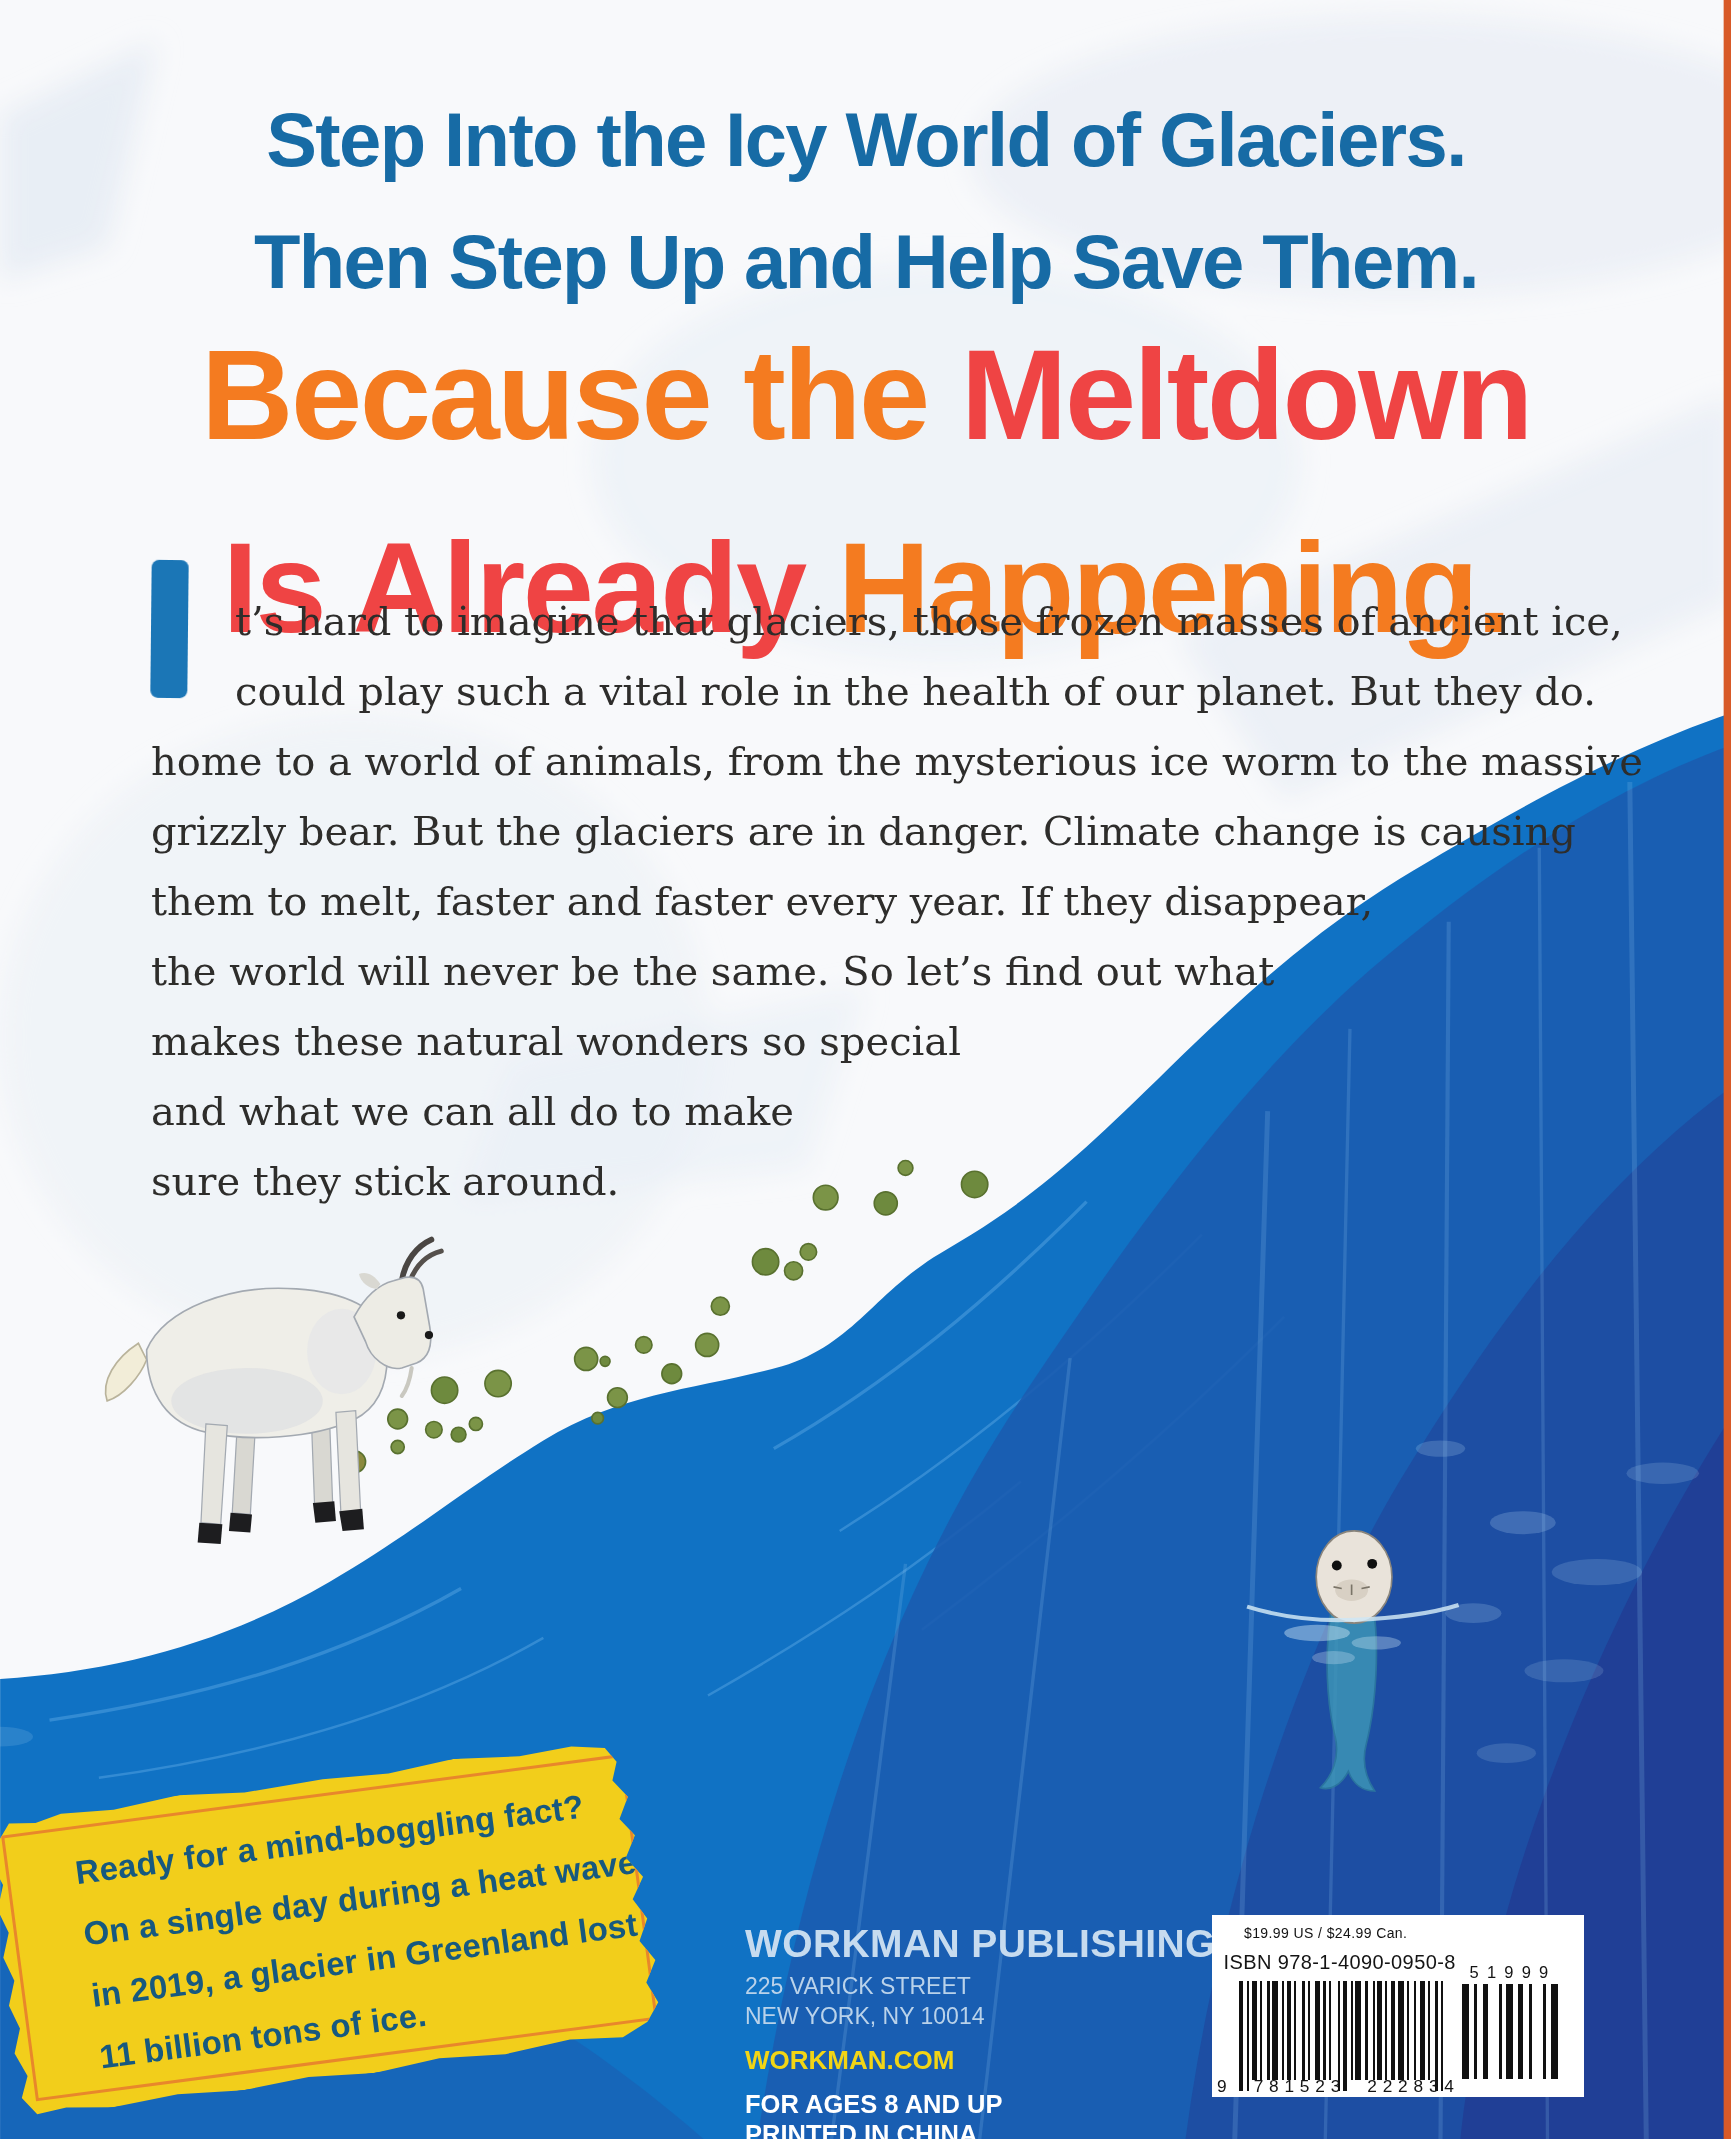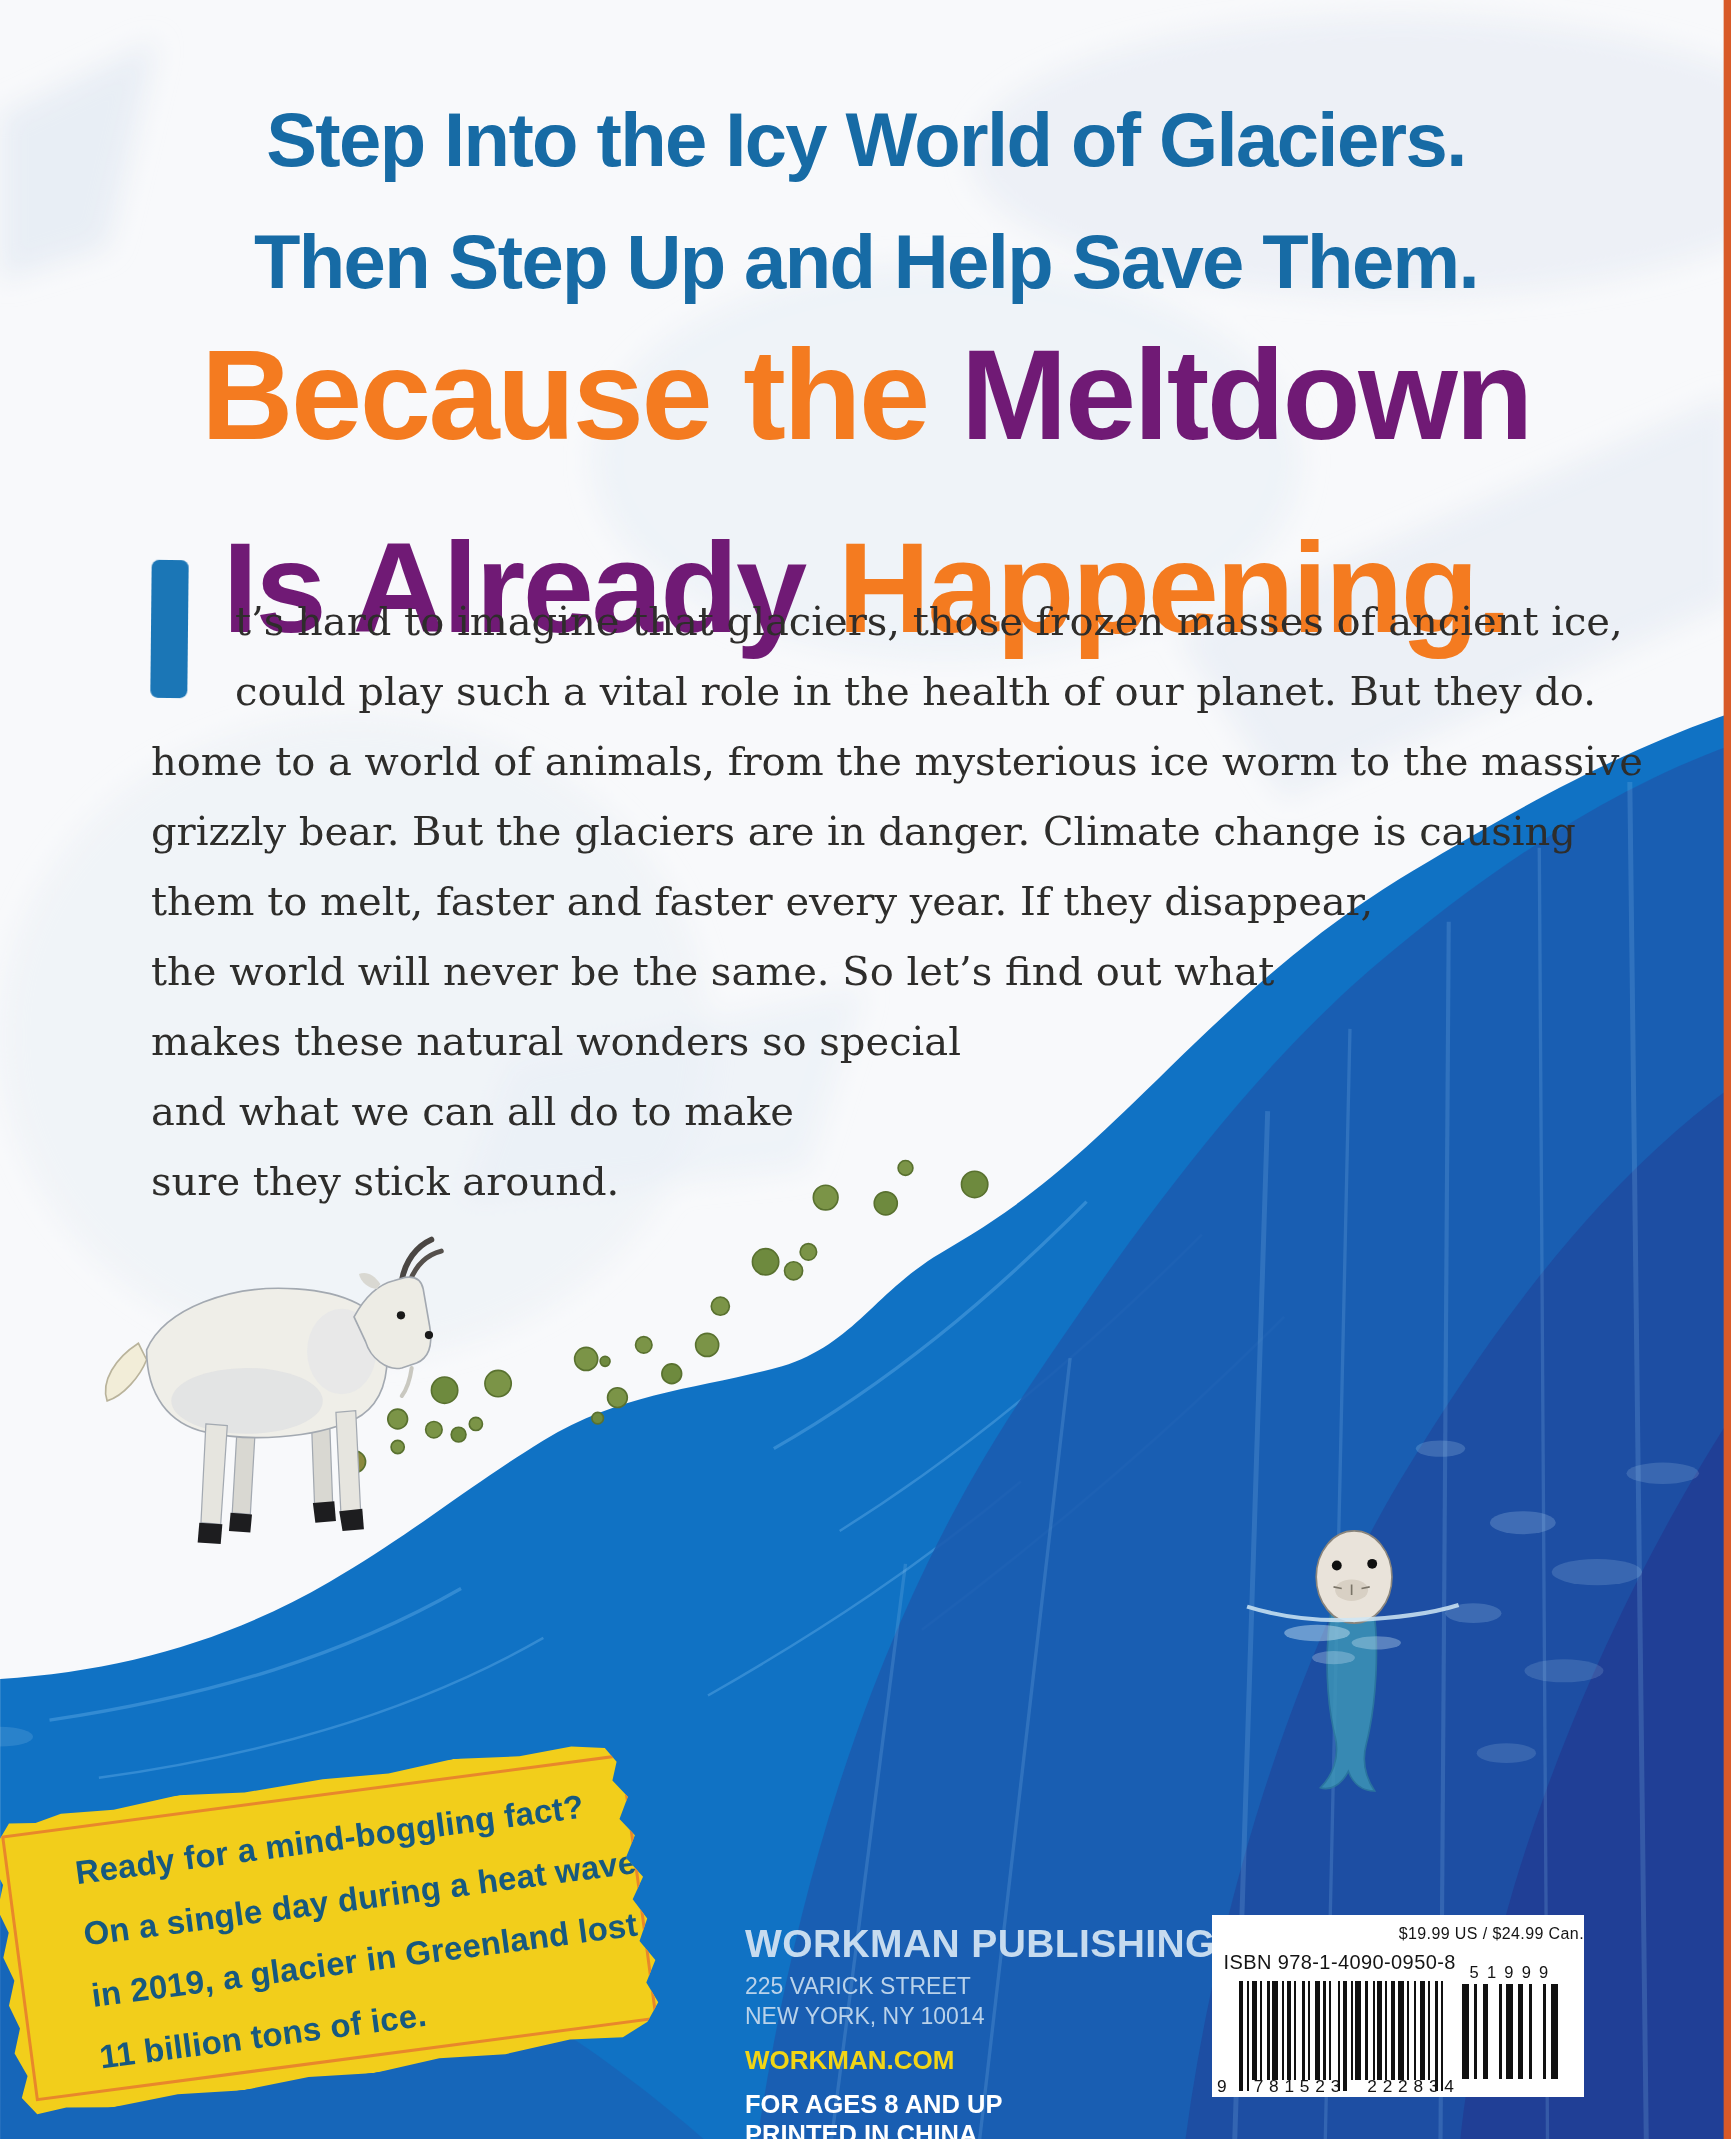--- a/index.html
+++ b/index.html
@@ -6,21 +6,21 @@
   body{width:1732px;height:2140px;position:relative;overflow:hidden;background:#F8F9FB;
        font-family:"Liberation Sans",sans-serif;}
   .abs{position:absolute;}
   svg.bgart{position:absolute;left:0;top:0;width:1732px;height:2140px;}
 
   
   .headline{left:0;top:79px;width:1732px;text-align:center;color:#176BA5;
     font-weight:700;font-size:76px;line-height:122px;letter-spacing:-1.6px;}
   .meltdown{left:0;top:298px;width:1732px;text-align:center;
     font-weight:700;font-size:128px;line-height:193px;letter-spacing:-2.5px;}
-  .o-bright{color:#F47B20;text-align:right;} .o-deep{color:#701a75;}
+  .o-bright{color:#F47B20;text-align:right;} .o-deep{color:#ef4444;}
 
   
   .bodycopy{left:151px;top:586px;width:1465px;color:#2E2D2B;
     font-family:"DejaVu Serif","Liberation Serif",serif;font-size:40px;}
   .bodycopy .ln{height:70px;line-height:70px;white-space:nowrap;}
   .bodycopy .ln.indent{margin-left:84px;}
   .dropcap{left:151px;top:560px;width:37px;height:138px;background:#1B76B6;
     border-radius:7.4px;transform:rotate(.6deg);}
 
   
@@ -35,22 +35,22 @@
   
   .pub{left:745px;top:1923px;color:#C6DBEF;}
   .pub .name{font-size:39px;font-weight:700;letter-spacing:0.4px;color:#C6DBEF;line-height:41px;}
   .pub .addr{font-size:23px;font-weight:400;color:#B9D2EA;line-height:30px;}
   .pub .addr1{margin-top:7.4px;}
   .pub .site{font-size:26px;font-weight:700;color:#F2D515;margin-top:13px;line-height:33px;}
   .pub .ages{font-size:25.5px;font-weight:700;color:#FFFFFF;margin-top:11.5px;line-height:30px;}
 
   
   .bcbox{left:1212px;top:1915px;width:372px;height:182px;background:#FFFFFF;color:#141414;}
-  .bc-price{position:absolute;left:0;top:10px;width:100%;text-align:right;
-    font-size:16px;letter-spacing:0.4px;padding-left:32px;box-sizing:border-box;}
+  .bc-price{position:absolute;left:0;top:10px;width:100%;text-align:left;
+    font-size:14px;letter-spacing:0.4px;padding-left:32px;box-sizing:border-box;}
   .bc-isbn{position:absolute;left:11.5px;top:36px;font-size:20px;letter-spacing:0.4px;}
   .bc-main{position:absolute;left:27px;top:66px;width:210px;height:110px;}
   .bc-main .bar{position:absolute;top:0;background:#111;}
   .bc-digits{position:absolute;left:5px;top:161px;width:247px;font-size:17.3px;letter-spacing:5.8px;}
   .bc-addon{position:absolute;left:250px;top:69px;width:102px;height:95px;}
   .bc-addon .bar{position:absolute;top:0;background:#111;}
   .bc-addon-digits{position:absolute;left:250px;top:48px;width:102px;text-align:center;
     font-size:16.5px;letter-spacing:8.2px;}
 </style>
 </head>

